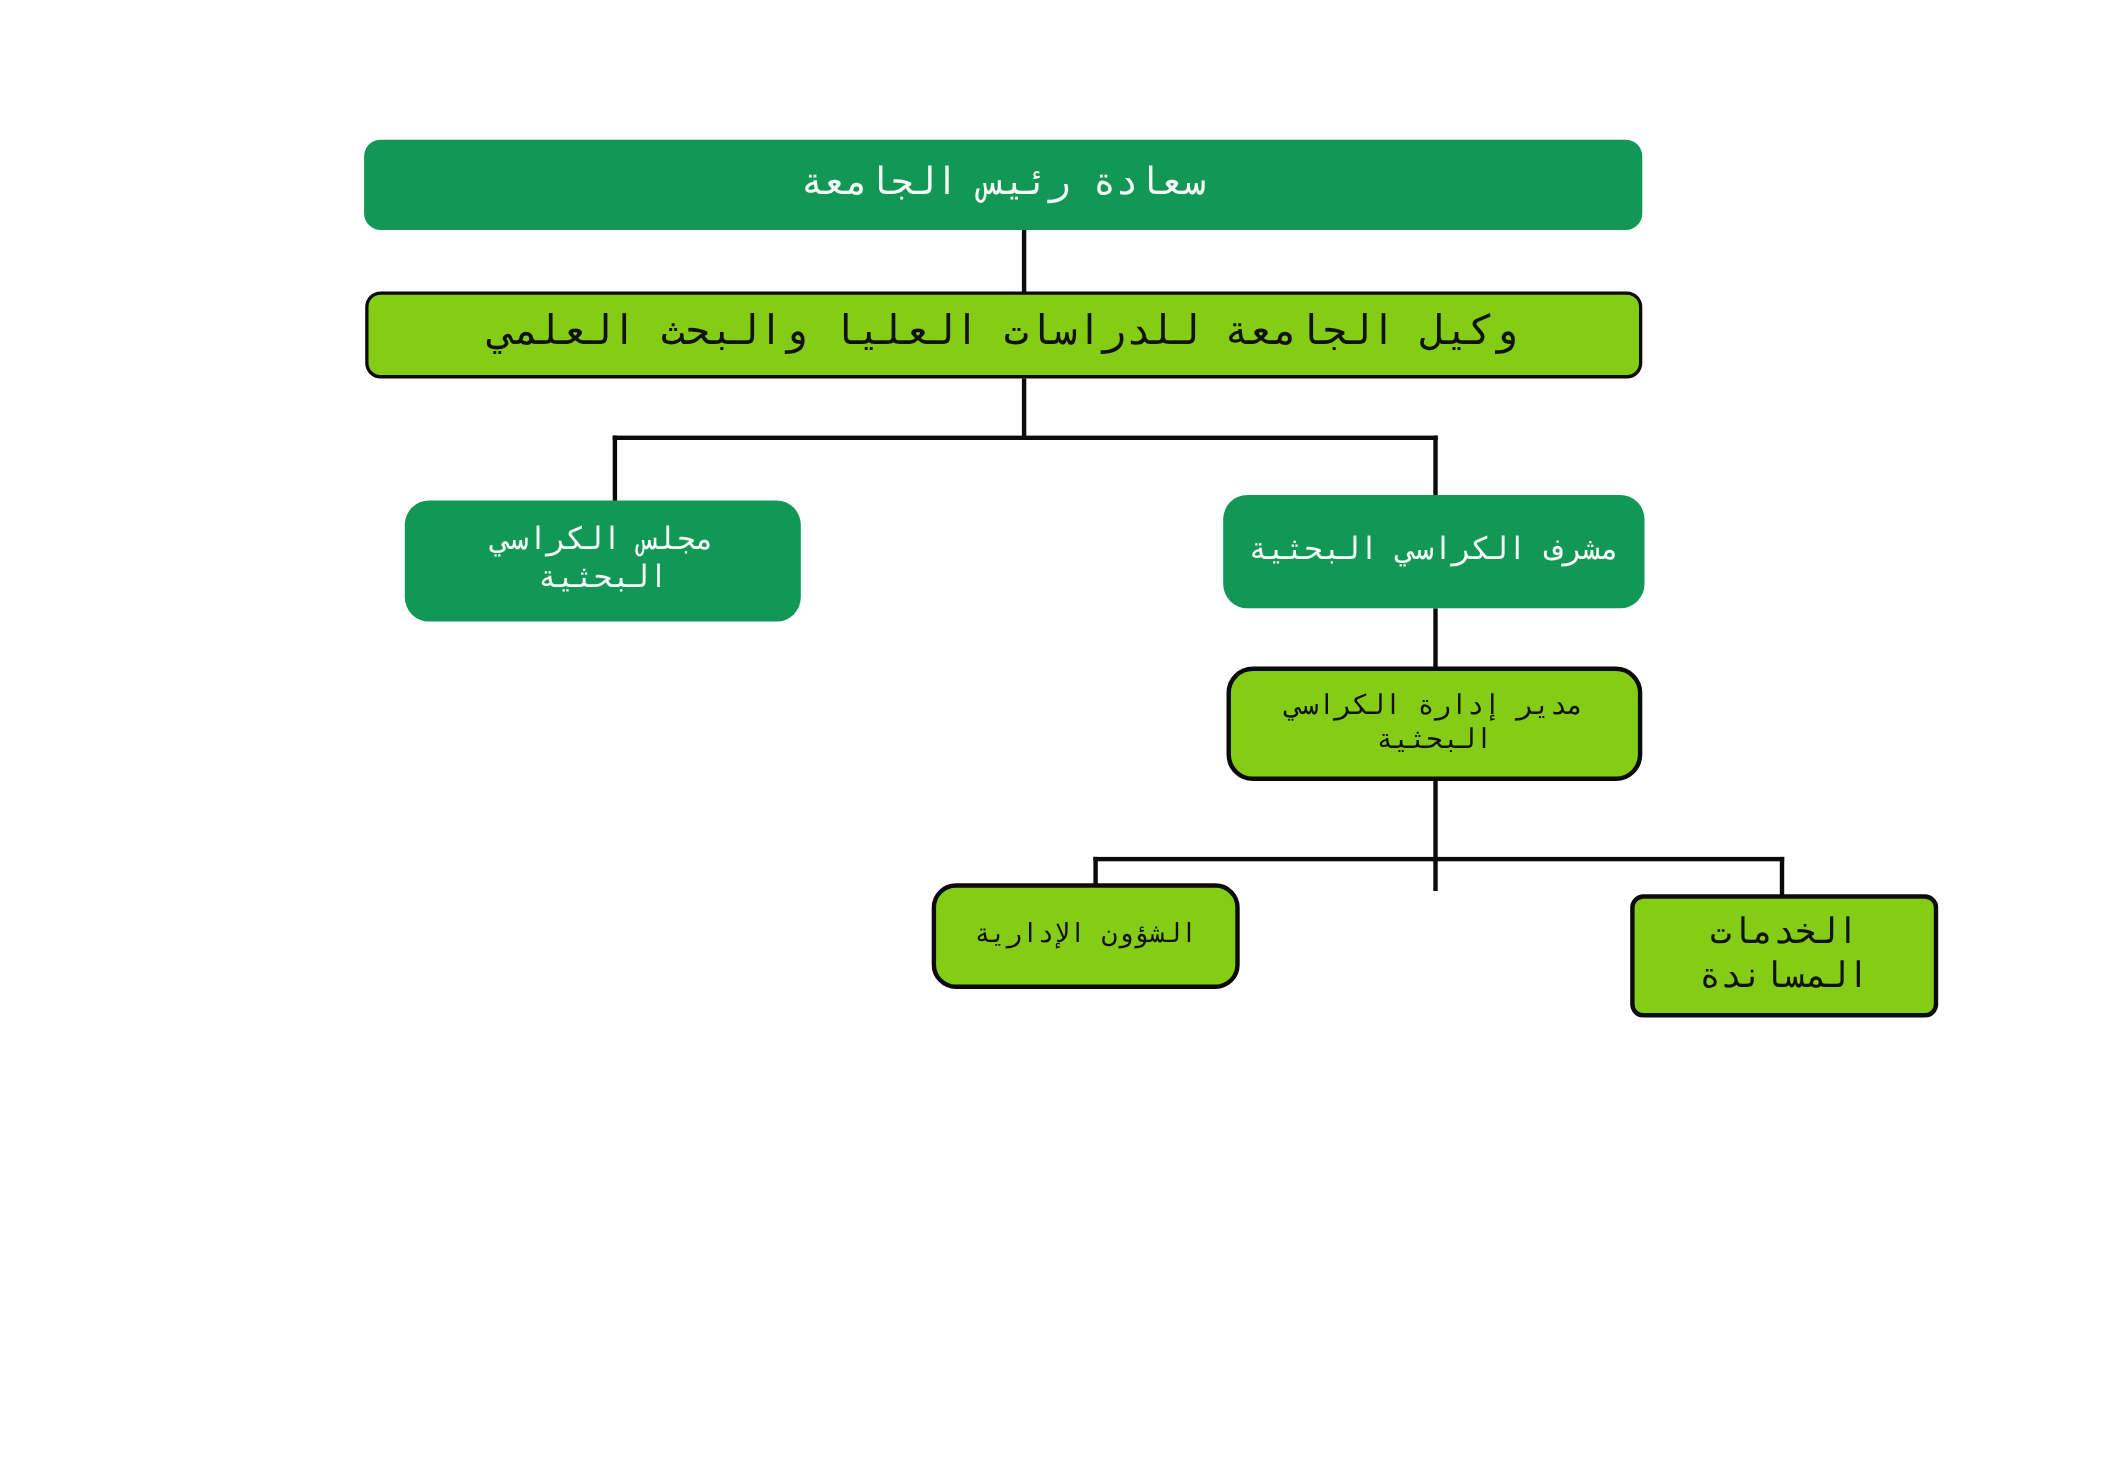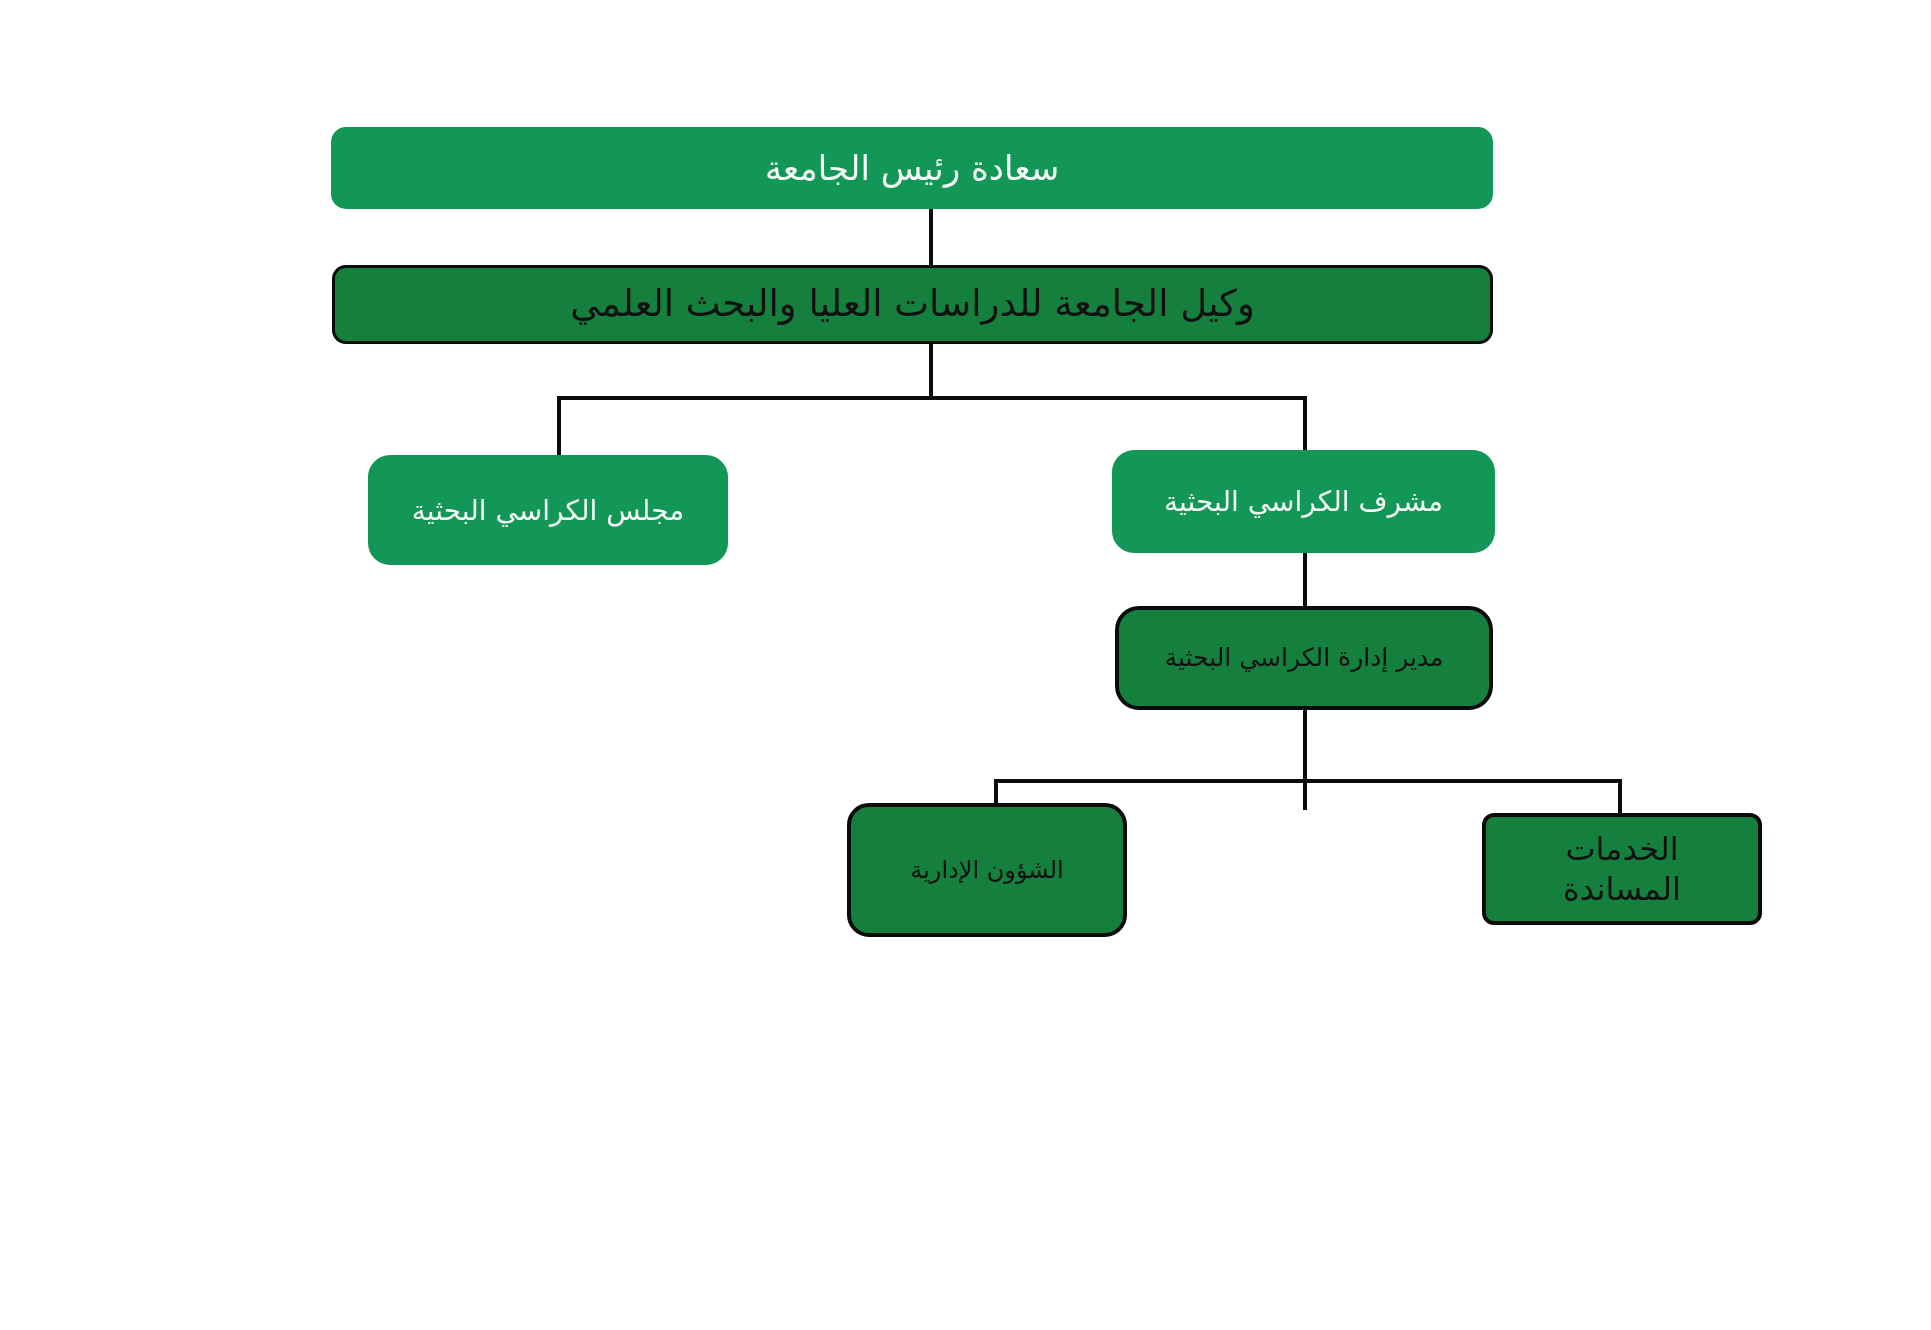--- a/index.html
+++ b/index.html
@@ -10,27 +10,28 @@
     overflow:hidden;
   }
   .canvas{position:relative;width:1931px;height:1330px;}
   .line{position:absolute;background:var(--connector,#0b0b0b);}
   .node{
     position:absolute;
     display:flex;align-items:center;justify-content:center;
     direction:rtl;text-align:center;
     box-sizing:border-box;
     line-height:1.25;
+    font-family:Liberation Mono, monospace;
   }
   .node.green{
     background:var(--accent-green,#139757);
     color:var(--text-on-green,#f4faf6);
   }
   .node.white{
-    background:#15803d;
+    background:#84cc16;
     color:var(--text-on-white,#111111);
     border:3px solid var(--node-border,#0b0b0b);
   }
   .node.thick{border-width:4px;text-align:center;}
   .lbl{display:block;padding:0 18px;}
 </style>
 </head>
 <body style="--accent-green: #139757; --node-border: #0b0b0b; --connector: #0b0b0b; --background: #ffffff; --text-on-green: #f4faf6; --text-on-white: #111111;">
 
 <div class="canvas">
@@ -60,21 +61,21 @@
   </div>
 
   <div class="node green" style="left:1112px;top:450px;width:383px;height:103px;border-radius:22px;font-size:28px">
     <span class="lbl">مشرف الكراسي البحثية</span>
   </div>
 
   <div class="node white thick" style="left:1115px;top:606px;width:378px;height:104px;border-radius:24px;font-size:25px">
     <span class="lbl">مدير إدارة الكراسي البحثية</span>
   </div>
 
-  <div class="node white thick" style="left:847px;top:803px;width:280px;height:134px;border-radius:22px;font-size:24px">
+  <div class="node white thick" style="left:847px;top:803px;width:280px;height:96px;border-radius:22px;font-size:24px">
     <span class="lbl">الشؤون الإدارية</span>
   </div>
 
 
   <div class="node white thick" style="left:1482px;top:813px;width:280px;height:112px;border-radius:12px;font-size:32px">
     <span class="lbl">الخدمات المساندة</span>
   </div>
 
 </div>
 

